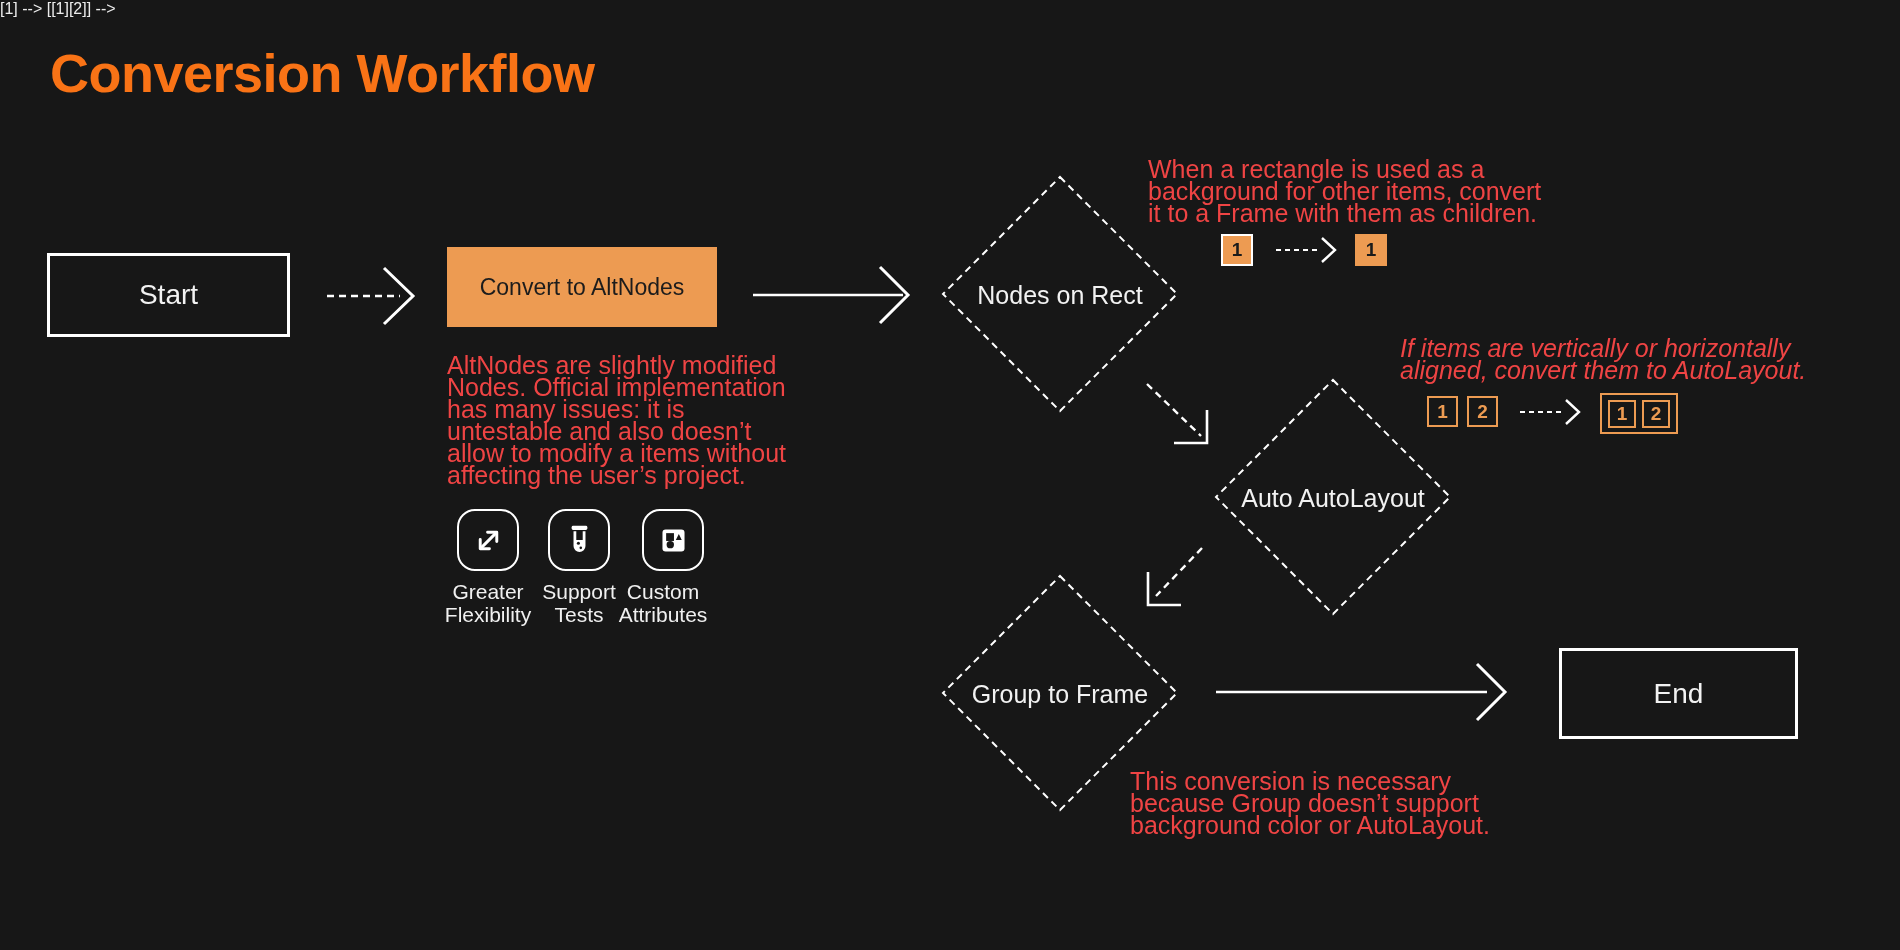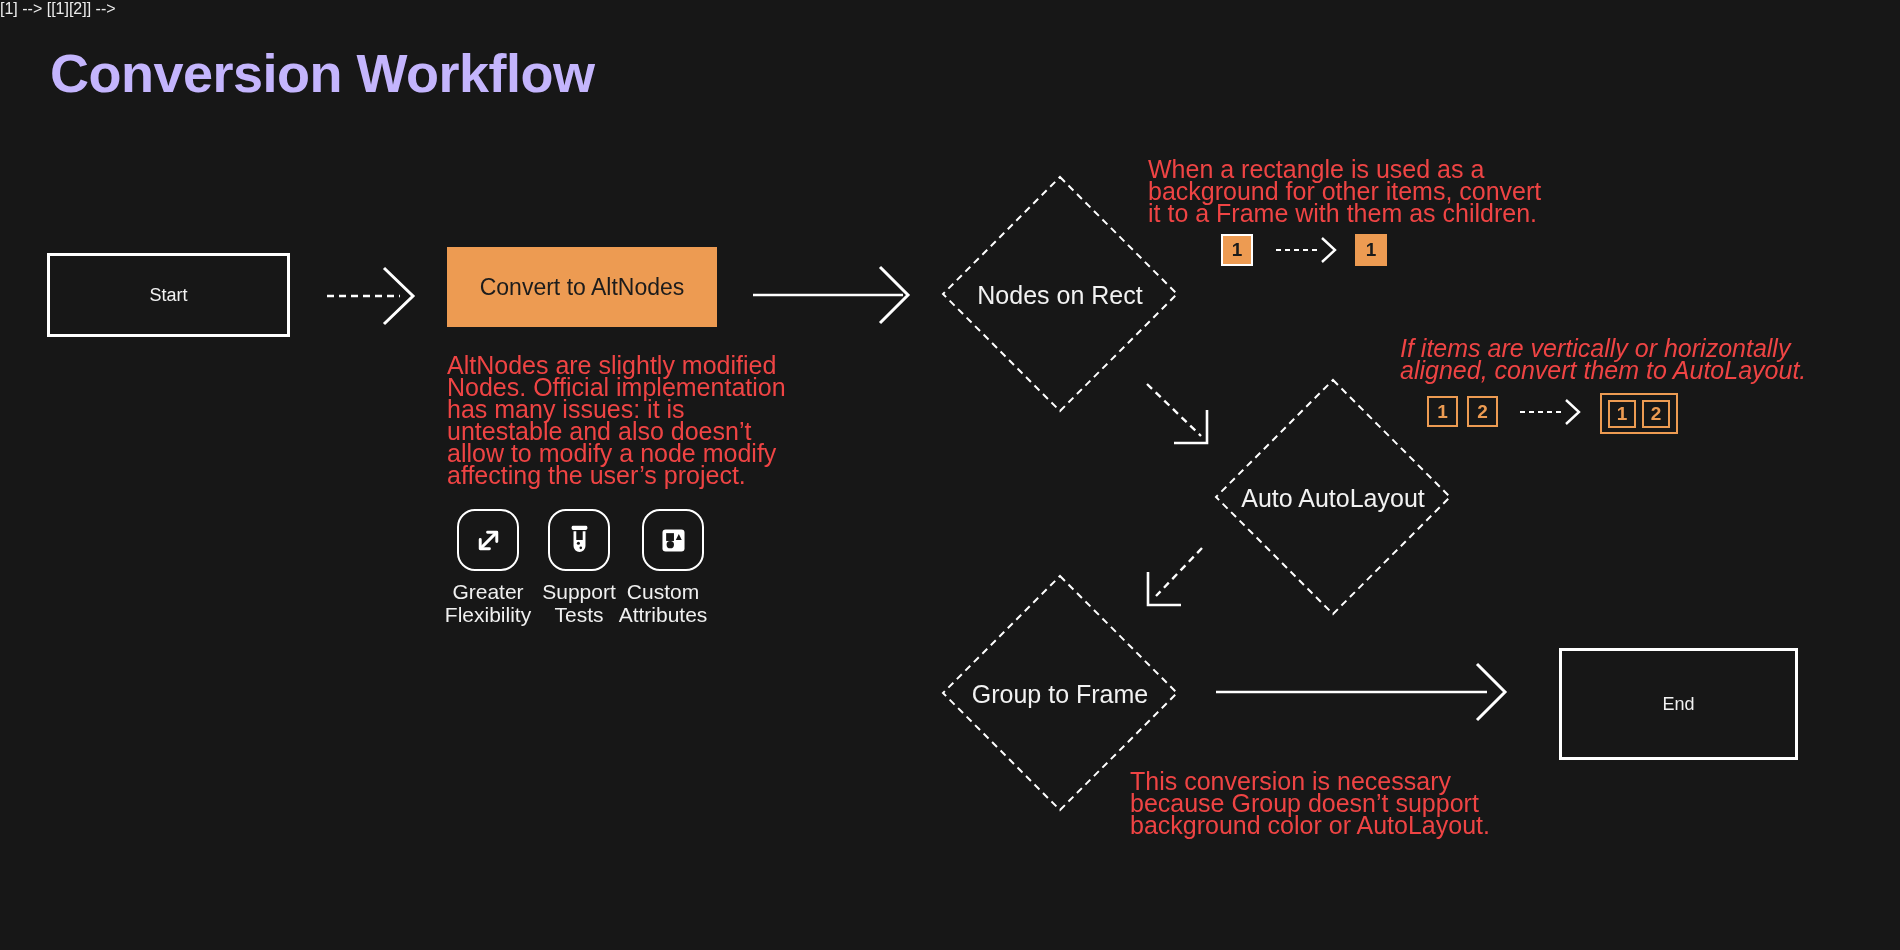--- a/index.html
+++ b/index.html
@@ -2,25 +2,25 @@
 <html><head>
 <meta charset="utf-8">
 <style>
   html,body{margin:0;padding:0;background:#171717;}
   .canvas{
     position:relative;width:1900px;height:950px;background:#171717;overflow:hidden;
     font-family:"Liberation Sans","DejaVu Sans",sans-serif;color:#ececec;
   }
   .abs{position:absolute;}
   .title{
-    left:50px;top:44px;font-size:54px;font-weight:700;color:#c4b5fd;letter-spacing:-0.5px;line-height:1.1;
+    left:50px;top:44px;font-size:54px;font-weight:700;color:#f97316;letter-spacing:-0.5px;line-height:1.1;
   }
   .rect-node{
     box-sizing:border-box;border:3px solid #ffffff;display:flex;align-items:center;justify-content:center;
-    font-size:18px;color:#f2f2f2;background:transparent;
+    font-size:28px;color:#f2f2f2;background:transparent;
   }
   .rect-filled{
     box-sizing:border-box;display:flex;align-items:center;justify-content:center;
     font-size:23px;font-weight:500;color:#1c1c1c;background:#ED9B52;
   }
   .diamond-label{
     display:flex;align-items:center;justify-content:center;text-align:center;
     font-size:25px;color:#f2f2f2;
   }
   .note{font-size:25px;line-height:22px;color:#ef4444;}
@@ -111,21 +111,21 @@
   <div class="abs rect-filled" style="left:447px;top:247px;width:270px;height:80px;">
     <span>Convert to AltNodes</span>
   </div>
 
   
   <div class="abs note" style="left:447px;top:354px;">
     <div>AltNodes are slightly modified</div>
     <div>Nodes. Official implementation</div>
     <div>has many issues: it is</div>
     <div>untestable and also doesn’t</div>
-    <div>allow to modify a node modify</div>
+    <div>allow to modify a items without</div>
     <div>affecting the user’s project.</div>
   </div>
 
   
   <div class="abs feature-box" style="left:457px;top:509px;">
     <svg width="57" height="57" viewBox="0 0 62 62">
       <line x1="23" y1="39" x2="39" y2="23" stroke="#fff" stroke-width="3.2" stroke-linecap="round"></line>
       <polyline points="30,22 40,22 40,32" fill="none" stroke="#fff" stroke-width="3.2" stroke-linecap="round" stroke-linejoin="round"></polyline>
       <polyline points="22,30 22,40 32,40" fill="none" stroke="#fff" stroke-width="3.2" stroke-linecap="round" stroke-linejoin="round"></polyline>
     </svg>
@@ -211,17 +211,17 @@
   </div>
 
   
   <div class="abs note" style="left:1130px;top:770px;">
     <div>This conversion is necessary</div>
     <div>because Group doesn’t support</div>
     <div>background color or AutoLayout.</div>
   </div>
 
   
-  <div class="abs rect-node" style="left:1559px;top:648px;width:239px;height:112px;">
+  <div class="abs rect-node" style="left:1559px;top:648px;width:239px;height:91px;">
     <span>End</span>
   </div>
 
 </div>
 
 </body></html>

